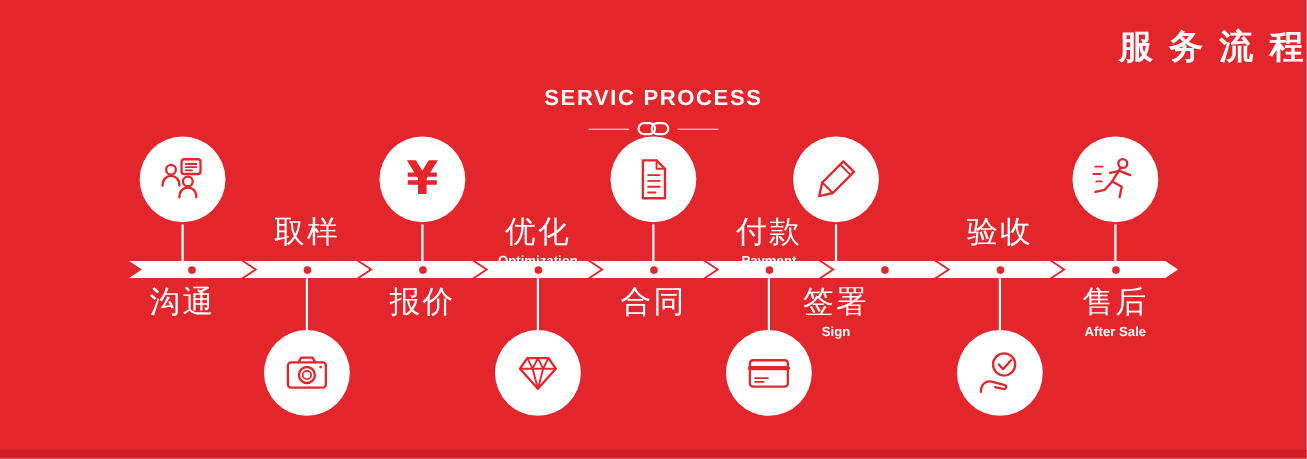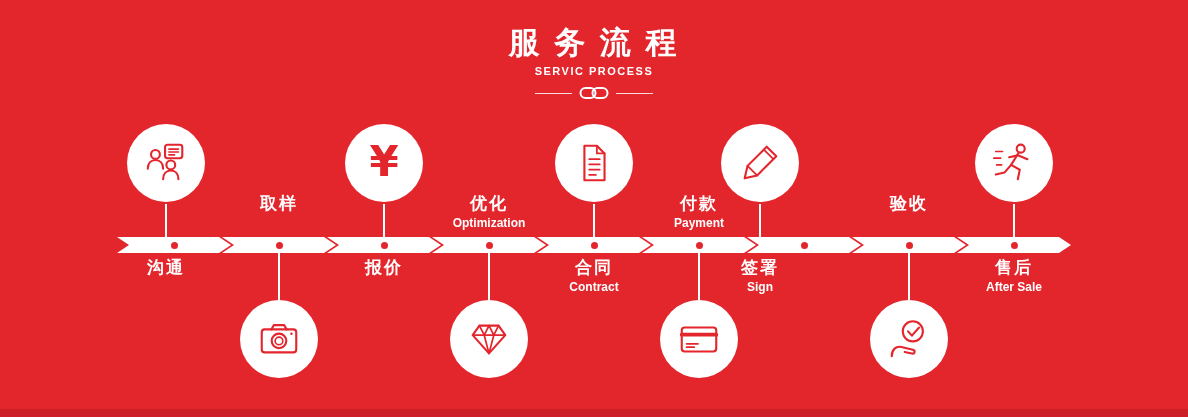--- a/index.html
+++ b/index.html
@@ -3,39 +3,39 @@
 <meta charset="utf-8">
 <style>
   * { margin:0; padding:0; box-sizing:border-box; }
   html,body { background:#fff; }
   body { font-family:"Liberation Sans","DejaVu Sans",sans-serif; }
 
   .canvas { position:relative; width:1188px; height:417px; background:#e3252c; overflow:hidden; color:#fff; }
 
   
   .header { position:absolute; top:26px; left:0; width:100%; text-align:center; }
-  .title { font-size:31px; font-weight:700; letter-spacing:3px; line-height:1.1; }
-  .subtitle { margin-top:5px; font-size:11px; font-weight:600; letter-spacing:1.5px; }
+  .title { font-size:31px; font-weight:700; letter-spacing:3px; line-height:1.1;text-align:right; }
+  .subtitle { margin-top:18px; font-size:20px; font-weight:600; letter-spacing:1.5px; }
   .divider { margin-top:9px; display:flex; align-items:center; justify-content:center; gap:7px; }
   .dline { width:37px; height:1px; background:rgba(255,255,255,.85); }
   .chain { display:block; }
 
   
   .band { position:absolute; left:0; top:237px; width:100%; height:16px; }
   .seg { position:absolute; top:0; height:16px; width:114px; background:#fff;
          clip-path:polygon(0 0, calc(100% - 12px) 0, 100% 50%, calc(100% - 12px) 100%, 0 100%, 12px 50%); }
   .banddot { position:absolute; top:4.5px; width:7px; height:7px; border-radius:50%; background:#e3252c; }
 
   
   .step { position:absolute; top:112px; width:120px; height:295px; }
   .circle { position:absolute; left:21px; width:78px; height:78px; background:#fff; border-radius:50%;
             display:flex; align-items:center; justify-content:center; }
   .connector { position:absolute; left:59px; width:2px; background:#fff; }
   .label { position:absolute; left:-40px; width:200px; text-align:center; white-space:nowrap; }
-  .zh { font-size:17px; font-weight:700; letter-spacing:2px; line-height:1.2; }
+  .zh { font-size:28px; font-weight:400; letter-spacing:2px; line-height:1.2; }
   .en { margin-top:2px; font-size:12px; font-weight:600; }
 
   .icon-top .circle { top:12px; }
   .icon-top .connector { top:92px; height:35px; }
   .icon-top .label { top:146px; }
 
   .icon-bottom .label { top:82px; }
   .icon-bottom .connector { top:141px; height:47px; }
   .icon-bottom .circle { top:188px; }
 
@@ -147,21 +147,20 @@
     <div class="circle icon">
       <svg width="46" height="46" viewBox="0 0 48 48">
         <path d="M14 6h13l8 8v28H14z"></path>
         <path d="M27 6v8h8" stroke-width="1.8"></path>
         <path d="M19 20h11M19 25.5h11M19 31h11M19 36.5h7" stroke-width="1.8"></path>
       </svg>
     </div>
     <div class="connector"></div>
     <div class="label">
       <div class="zh">合同</div>
-      <div class="en">Contract</div>
     </div>
   </div>
 
   <div class="step icon-bottom" style="left:639px">
     <div class="label">
       <div class="zh">付款</div>
       <div class="en">Payment</div>
     </div>
     <div class="connector"></div>
     <div class="circle icon">

